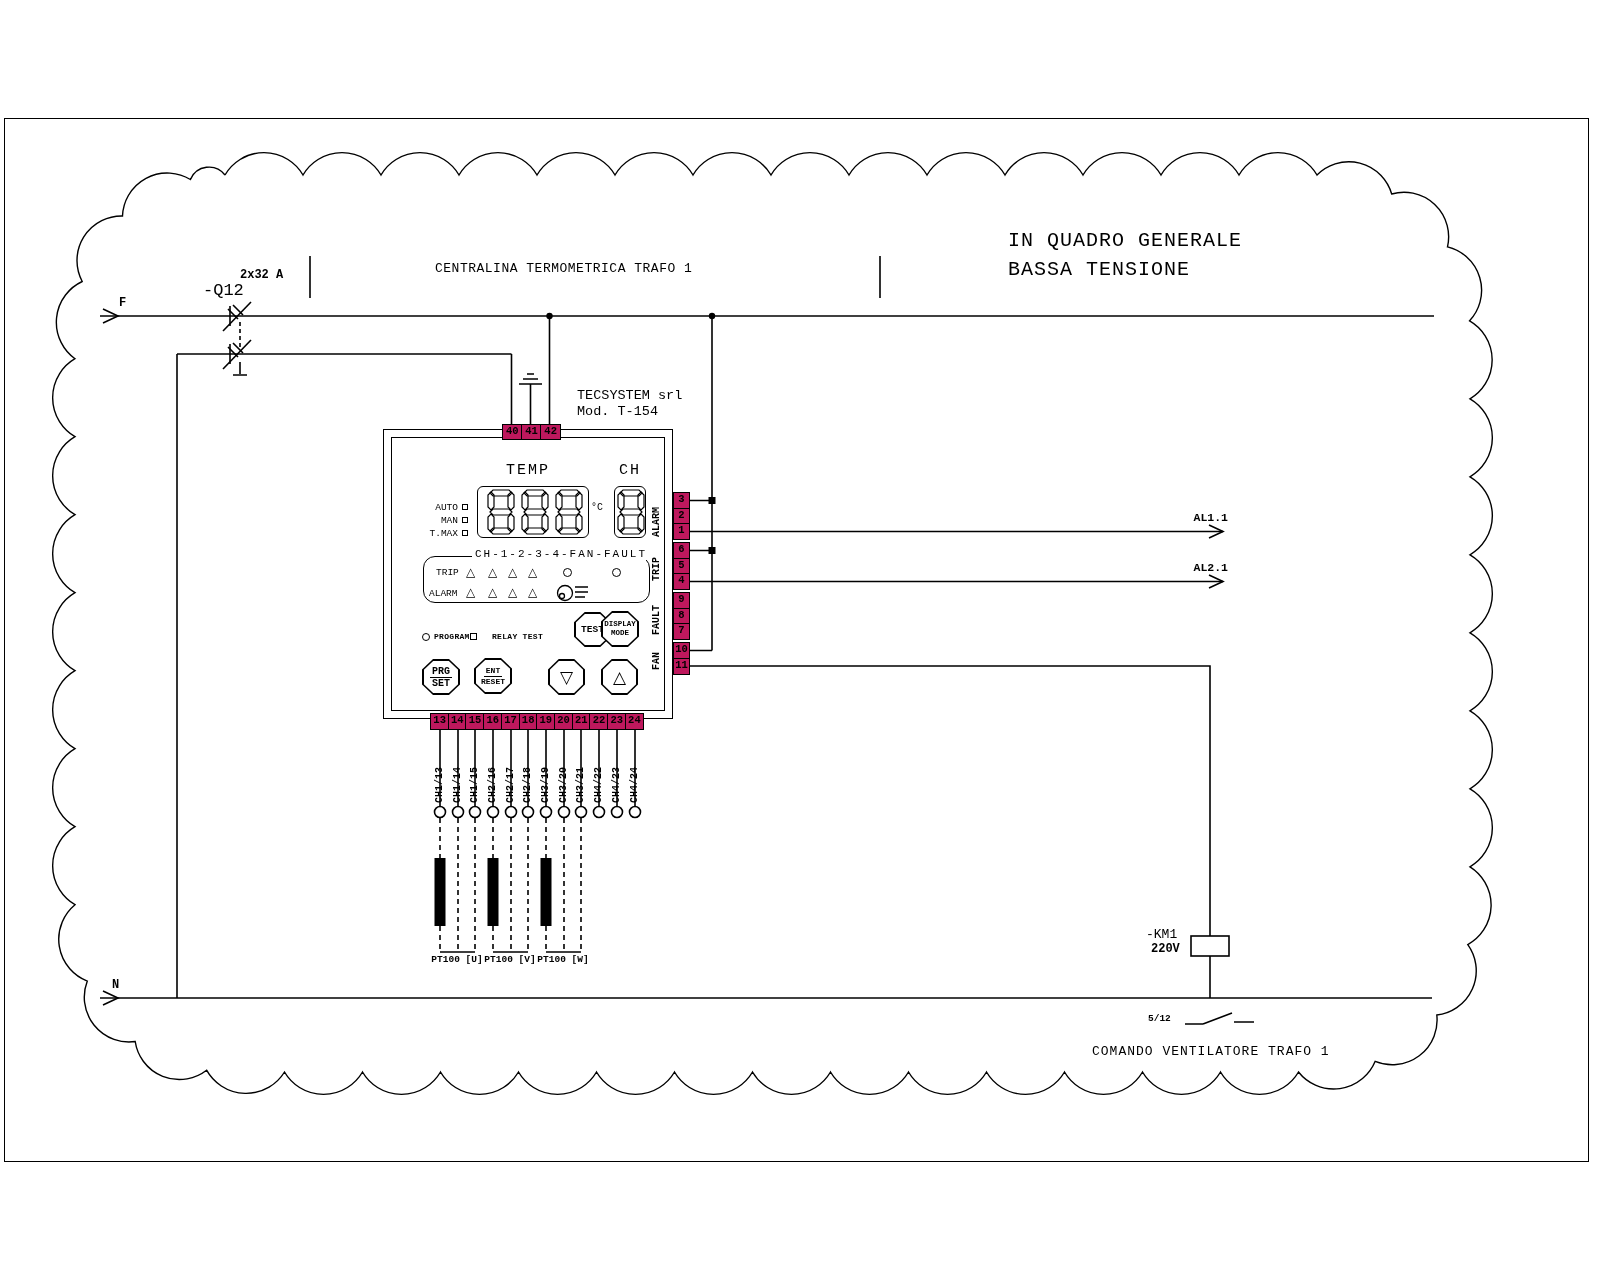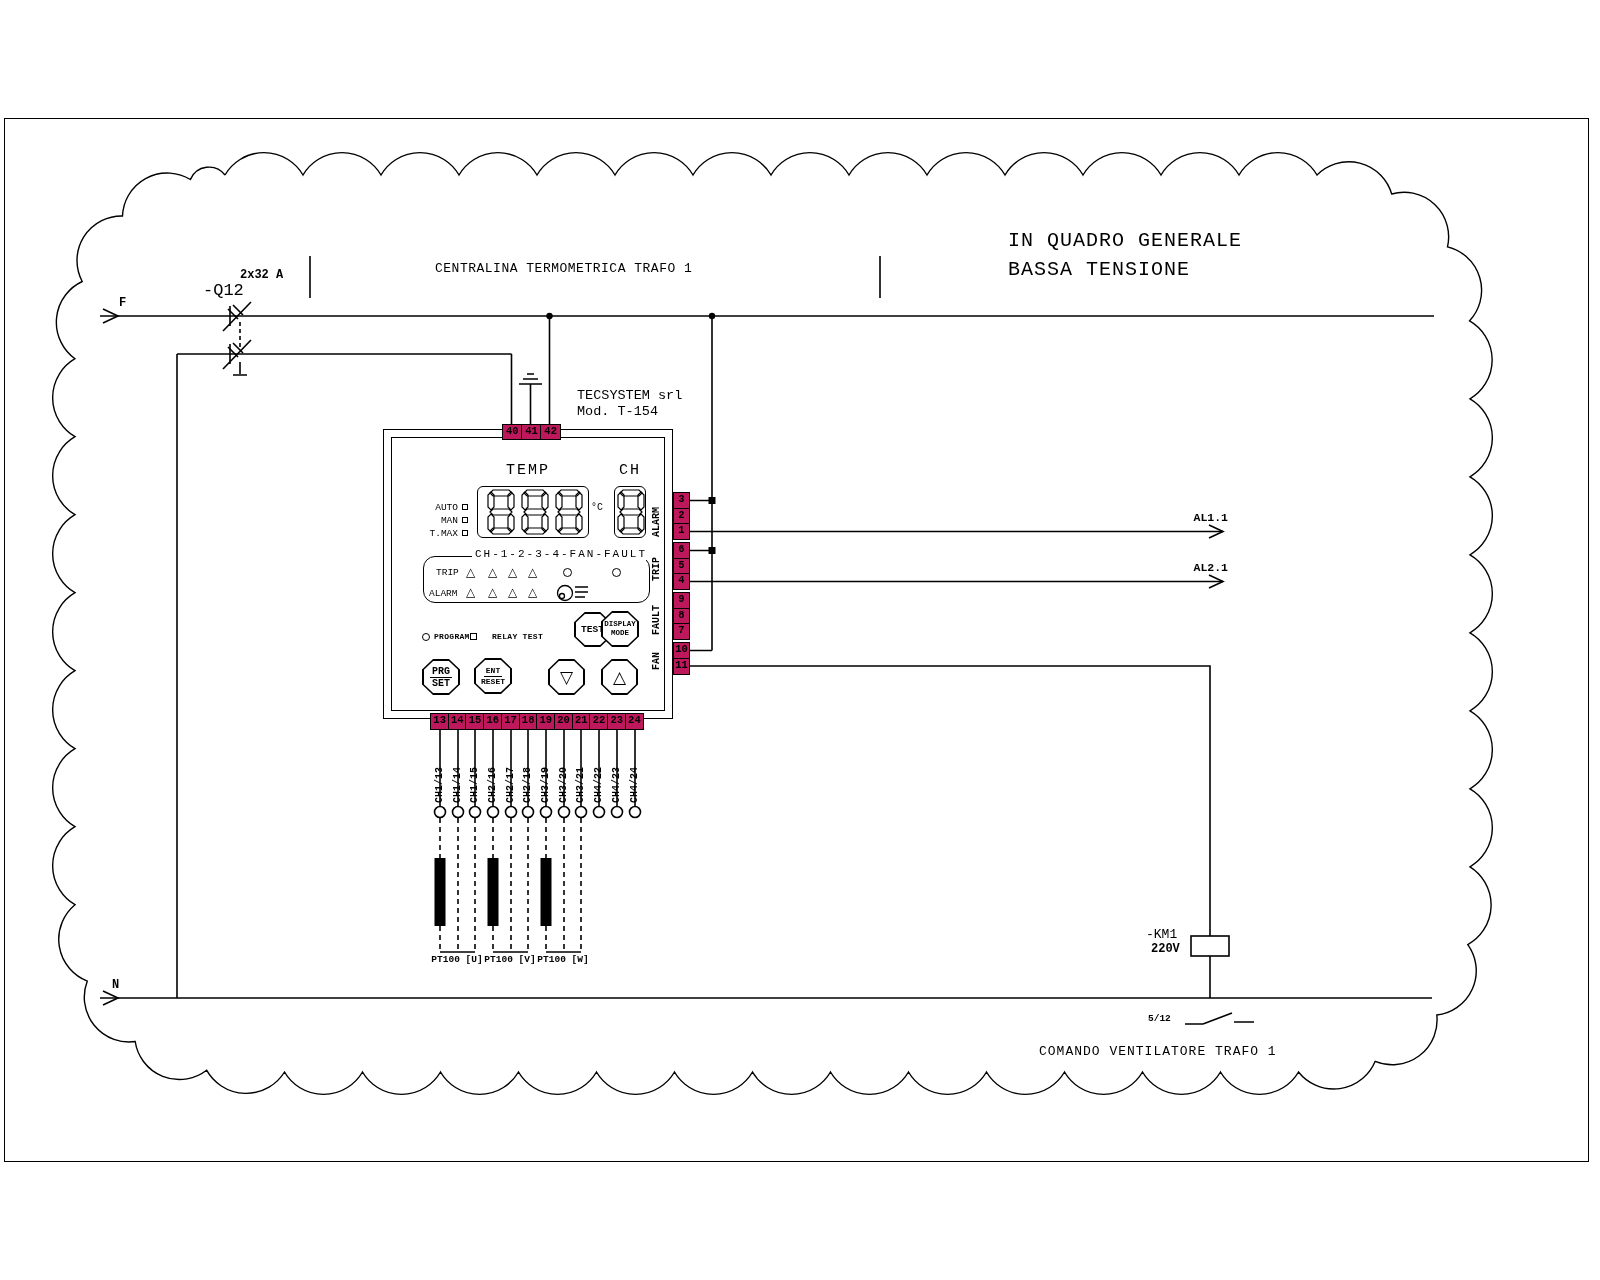--- a/index.html
+++ b/index.html
@@ -300,13 +300,13 @@
 <div class="abs b" style="left:533px;top:954px;width:60px;text-align:center;font-size:9.5px;">PT100 [W]</div>
 
 <div class="abs b" style="left:1128px;top:511px;width:100px;text-align:right;font-size:11.5px;">AL1.1</div>
 <div class="abs b" style="left:1128px;top:561px;width:100px;text-align:right;font-size:11.5px;">AL2.1</div>
 
 <div class="abs" style="left:1146px;top:927px;font-size:13px;">-KM1</div>
 <div class="abs b" style="left:1151px;top:942px;font-size:12px;">220V</div>
 <div class="abs b" style="left:1148px;top:1013px;font-size:9.5px;">5/12</div>
 
 <div class="abs b" style="left:112px;top:978px;font-size:12px;">N</div>
-<div class="abs" style="left:1039px;top:1044px;font-size:13px;letter-spacing:1px;">COMANDO VENTILATORE TRAFO 1</div>
+<div class="abs" style="left:1092px;top:1044px;font-size:13px;letter-spacing:1px;">COMANDO VENTILATORE TRAFO 1</div>
 
 </body></html>

